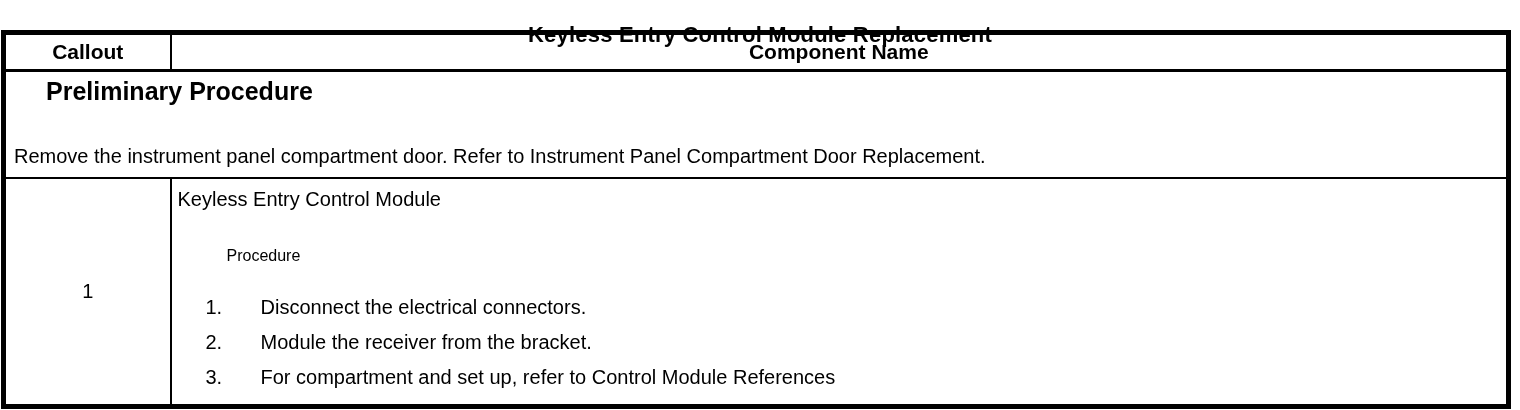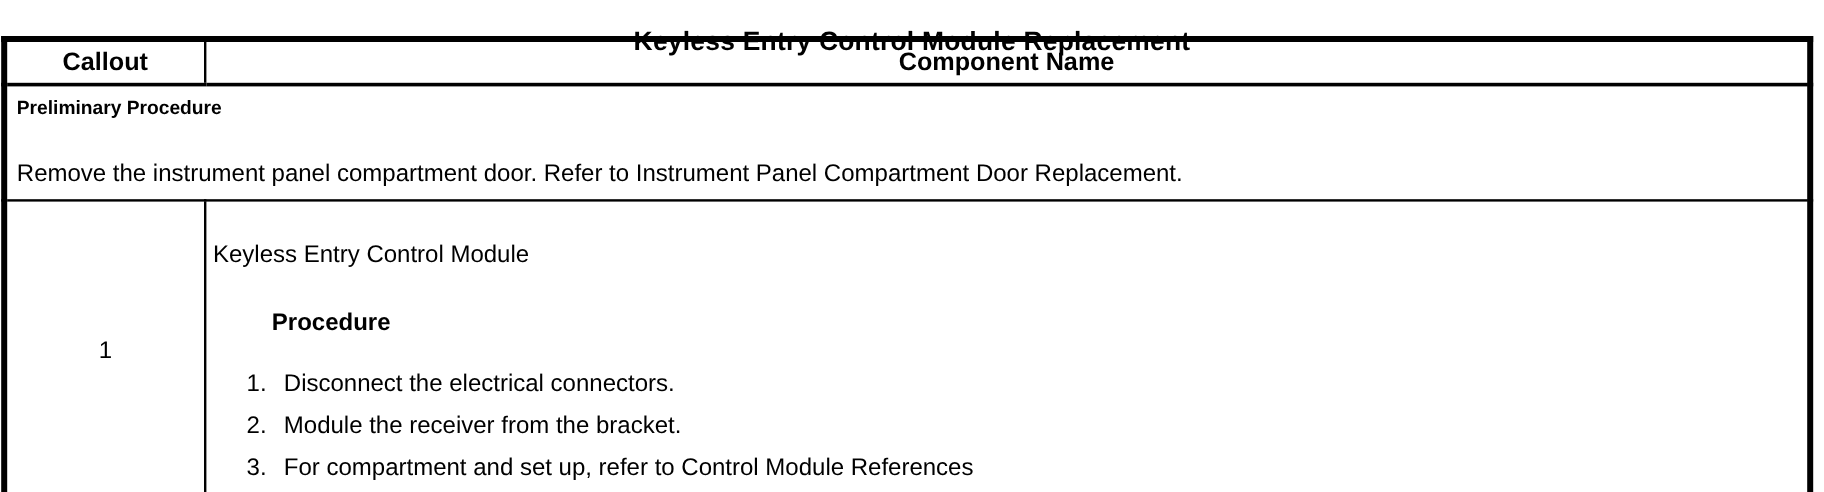--- a/index.html
+++ b/index.html
@@ -52,65 +52,65 @@
     vertical-align: middle;
   }
   td.preliminary-cell {
     border-bottom: 2px solid #000000;
     padding: 7px 8px 9px 8px;
     vertical-align: top;
     height: 95px;
   }
   .preliminary-heading {
     font-weight: bold;
-    font-size: 16px;
+    font-size: 25px;
     line-height: 24px;
+    margin-left: 32px;
   }
   .preliminary-body {
-    margin-top: 30px;
+    margin-top: 41px;
     font-size: 20px;
     line-height: 24px;
   }
   td.callout-cell {
     border-right: 2px solid #000000;
     text-align: center;
     vertical-align: middle;
     font-size: 20px;
     height: 216px;
   }
   td.component-cell {
     padding: 8px 8px 4px 6px;
     vertical-align: top;
   }
   .component-title {
     font-size: 20px;
     line-height: 24px;
-    margin-top: 24px;
   }
   .procedure-heading {
-    font-weight: bold;
-    font-size: 20px;
+    font-weight: normal;
+    font-size: 16px;
     line-height: 24px;
     margin: 33px 0 4px 49px;
   }
   .steps {
     margin-top: 27px;
     margin-left: 28px;
   }
   .step-item {
     display: flex;
     line-height: 24px;
     margin-bottom: 11px;
     font-size: 20px;
   }
   .step-num {
     width: 31px;
     flex: 0 0 31px;
   }
-  .step-text { flex: 1 1 auto; }
+  .step-text { flex: 1 1 auto; margin-left: 24px; }
 </style>
 </head>
 <body>
 
 <div class="page-title">Keyless Entry Control Module Replacement</div>
 
 <table class="doc-table">
   <thead>
     <tr>
       <th class="callout-header">Callout</th>

